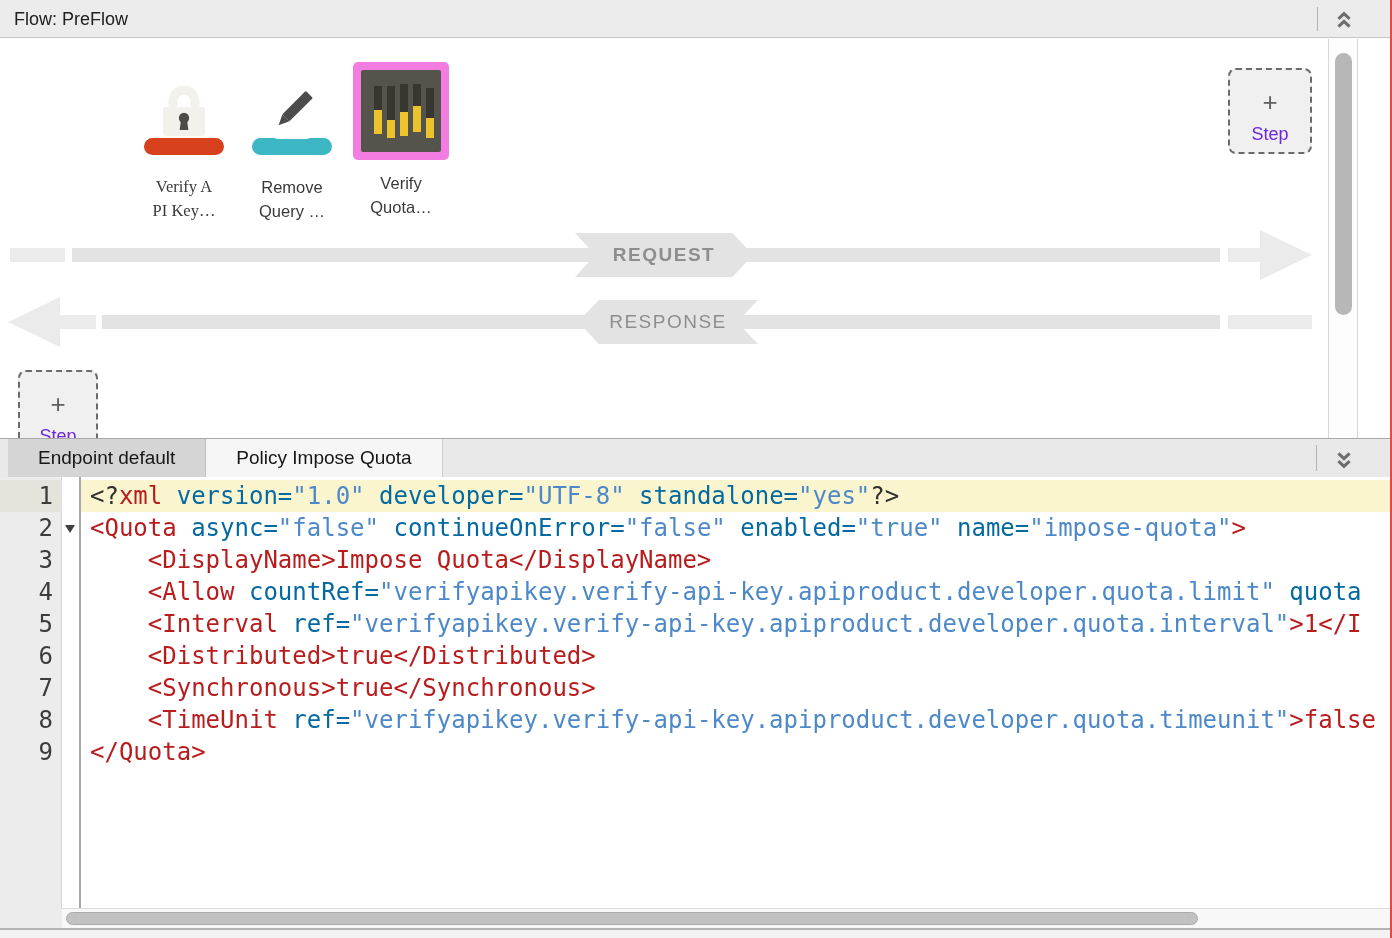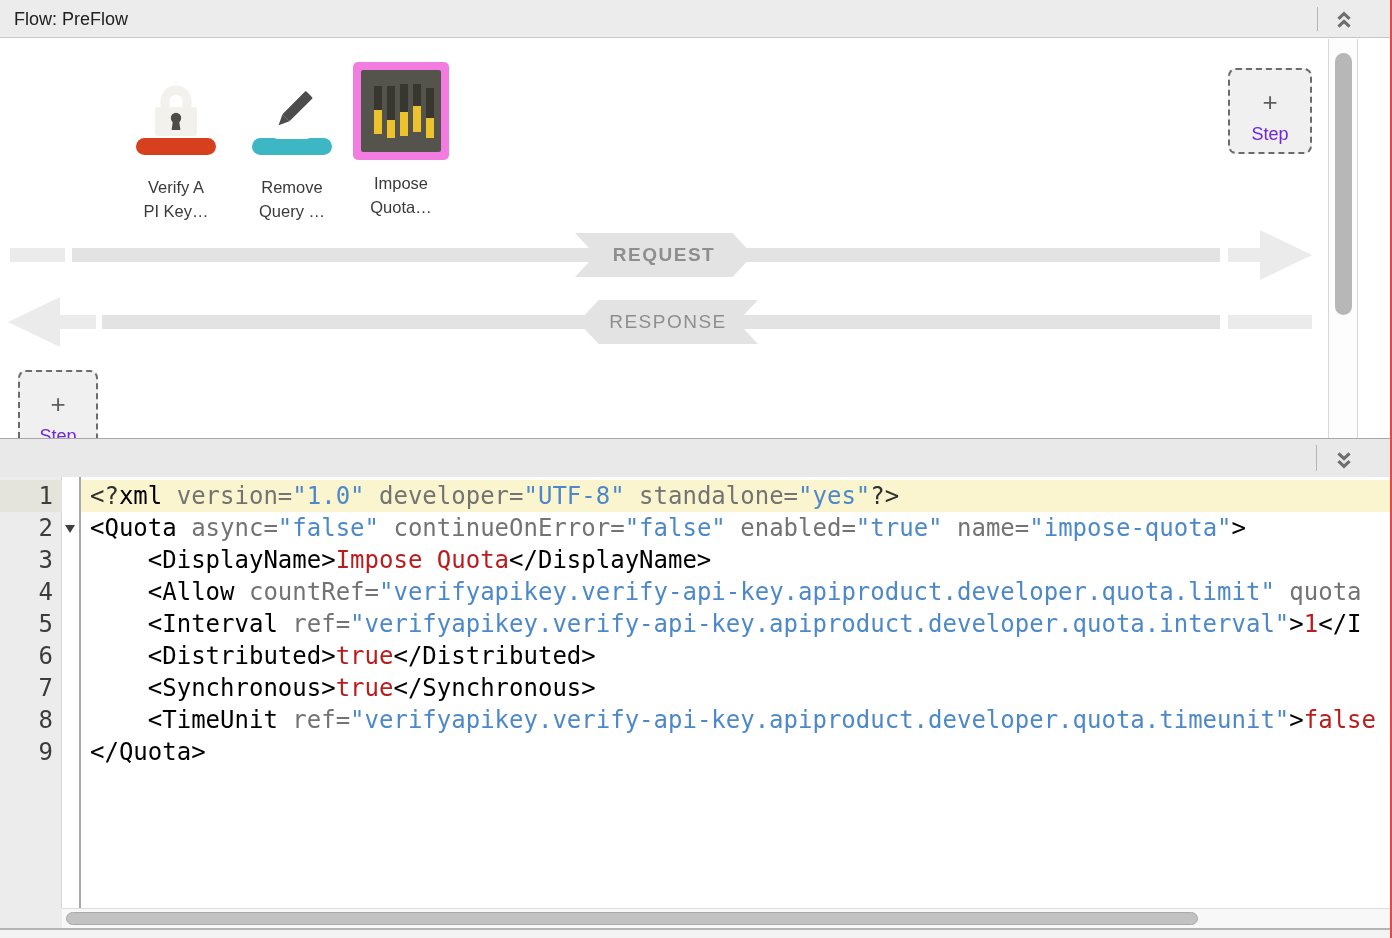--- a/index.html
+++ b/index.html
@@ -69,22 +69,22 @@
   .code-row{display:flex;height:32px;line-height:32px;}
   .g-num{width:62px;flex:none;text-align:right;padding-right:9px;box-sizing:border-box;color:#3c3c3c;}
   .g-fold{width:19px;flex:none;position:relative;}
   .fold-arrow{position:absolute;left:3px;top:13px;width:0;height:0;
               border-left:5.5px solid transparent;border-right:5.5px solid transparent;
               border-top:8px solid #3f3f3f;}
   .code-cell{flex:1;padding-left:9px;white-space:pre;overflow:hidden;}
   .code-row.active .code-cell{background:#faf5cf;}
   .code-row.active .g-num{background:#e4e4dc;}
   .rule{position:absolute;left:79px;top:0;bottom:0;width:2px;background:#a8a8a8;z-index:2;}
-  .tk-tag{color:#000000;}
-  .tk-attr{color:#737373;}
+  .tk-tag{color:#b91c1c;}
+  .tk-attr{color:#0369a1;}
   .tk-val{color:#4d88c8;}
   .tk-pun{color:#2f2f2f;}
   .tk-txt{color:#b91c1c;}
 
   
   .hscroll{position:absolute;left:0;top:908px;width:100%;height:20px;}
   .h-gutter{position:absolute;left:0;top:0;width:62px;height:100%;background:#ececec;}
   .h-track{position:absolute;left:62px;right:0;top:0;height:100%;background:#f8f8f8;
            border-top:1px solid #dddddd;box-sizing:border-box;}
   .h-thumb{position:absolute;left:4px;top:3px;width:1132px;height:13px;border-radius:7px;
@@ -103,21 +103,21 @@
     <button class="panel-toggle" title="">
       <svg width="18" height="20" viewBox="0 0 16 18">
         <path d="M3 8 L8 3.2 L13 8" fill="none" stroke="#6e6e6e" stroke-width="2.8"></path>
         <path d="M3 15 L8 10.2 L13 15" fill="none" stroke="#6e6e6e" stroke-width="2.8"></path>
       </svg>
     </button>
   </div>
 
   <div class="flow-canvas">
     <div id="policy-row">
-        <div class="policy" style="left: 128px; width: 96px;"><span class="icon-box" style="background:#d6401c"><svg viewBox="0 0 80 82" width="80" height="82">
+        <div class="policy" style="left: 136px; width: 96px; font-family: Liberation Serif, serif;"><span class="icon-box" style="background:#d6401c"><svg viewBox="0 0 80 82" width="80" height="82">
               <path d="M29 41 v-10 a11 11 0 0 1 22 0 v10" fill="none" stroke="#f3f1ec" stroke-width="9"></path>
               <rect x="19" y="37" width="42" height="29" rx="3" fill="#f3f1ec"></rect>
               <circle cx="40" cy="48" r="5.2" fill="#4d4c46"></circle>
               <path d="M37 50 h6 l1.4 10 h-8.8 z" fill="#4d4c46"></path>
             </svg></span><div class="policy-label">
             <div>Verify A</div>
             <div>PI Key…</div>
           </div></div>
         <div class="policy" style="left: 244px; width: 96px;"><span class="icon-box" style="background:#3eb7c4"><svg viewBox="0 0 80 82" width="80" height="82">
               <rect x="19" y="13" width="42" height="56" rx="7" fill="#ffffff"></rect>
@@ -138,21 +138,21 @@
                 <rect x="26" y="50" width="8" height="18" fill="#edc32d"></rect>
                 <rect x="39" y="14" width="8" height="28" fill="#37362f"></rect>
                 <rect x="39" y="42" width="8" height="24" fill="#edc32d"></rect>
                 <rect x="52" y="14" width="8" height="22" fill="#37362f"></rect>
                 <rect x="52" y="36" width="8" height="26" fill="#edc32d"></rect>
                 <rect x="65" y="18" width="8" height="30" fill="#37362f"></rect>
                 <rect x="65" y="48" width="8" height="20" fill="#edc32d"></rect>
               </svg></span>
           </span>
           <div class="policy-label">
-            <div>Impose</div>
+            <div>Verify</div>
             <div>Quota…</div>
           </div>
         </div>
       </div>
 
     <button class="step-btn step-top">
       <span class="step-plus">+</span>
       <span class="step-word">Step</span>
     </button>
 
@@ -177,20 +177,22 @@
       <span class="step-word">Step</span>
     </button>
 
     <div class="vscroll-track">
       <div class="vscroll-thumb"></div>
     </div>
   </div>
 
   <div class="tabbar">
     <div class="tabs" id="tabs">
+        <div class="tab">Endpoint default</div>
+        <div class="tab active">Policy Impose Quota</div>
       </div>
     <span class="panel-divider tb-divider"></span>
     <button class="panel-toggle" style="top:9px;">
       <svg width="18" height="20" viewBox="0 0 16 18">
         <path d="M3 3 L8 7.8 L13 3" fill="none" stroke="#6e6e6e" stroke-width="2.8"></path>
         <path d="M3 10 L8 14.8 L13 10" fill="none" stroke="#6e6e6e" stroke-width="2.8"></path>
       </svg>
     </button>
   </div>
 

